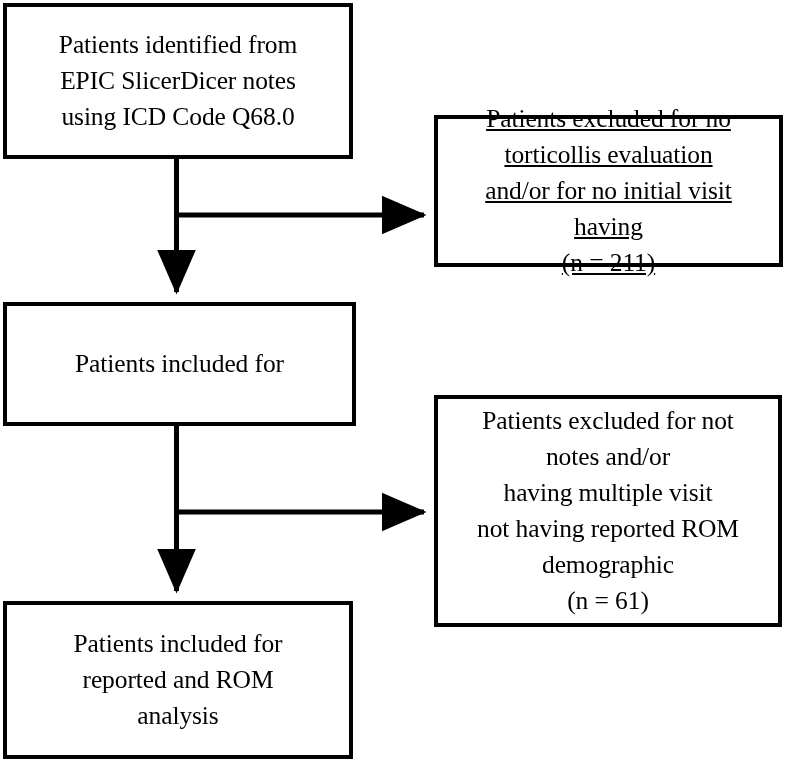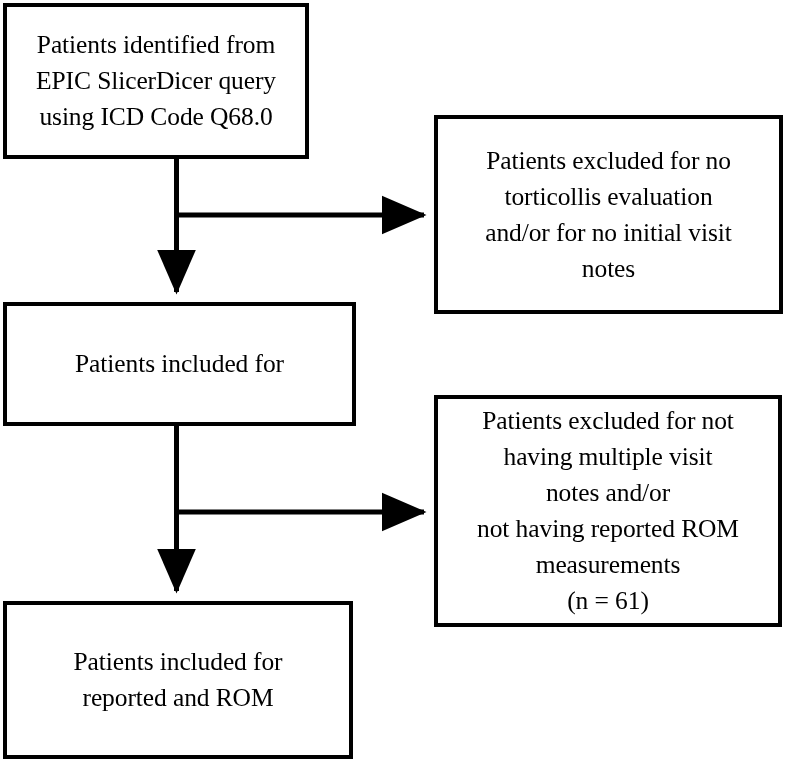--- a/index.html
+++ b/index.html
@@ -31,24 +31,24 @@
     text-align: center;
   }
   .node .line {
     display: block;
     font-size: 25.5px;
     line-height: 36px;
     white-space: nowrap;
     letter-spacing: -0.1px;
   }
   
-  #node-identified   { left: 3px;   top: 3px;   width: 306px; height: 156px; }
+  #node-identified   { left: 3px;   top: 3px;   width: 350px; height: 156px; }
   #node-demographic  { left: 3px;   top: 302px; width: 353px; height: 124px; }
   #node-treatment    { left: 3px;   top: 601px; width: 350px; height: 158px; }
-  #node-excluded-1   { left: 434px; top: 115px; width: 349px; height: 199px; }
+  #node-excluded-1   { left: 434px; top: 115px; width: 349px; height: 152px; text-decoration: underline; }
   #node-excluded-2   { left: 434px; top: 395px; width: 348px; height: 232px; text-align: right; }
 
   
   #connectors {
     position: absolute;
     left: 0;
     top: 0;
     width: 787px;
     height: 766px;
     pointer-events: none;
@@ -78,42 +78,44 @@
       <path d="M176.5,426 L176.5,591" stroke="#000000" stroke-width="5" fill="none" marker-end="url(#arrowhead)"></path>
     </g>
 
     <g>
       <path d="M176.5,512 L424,512" stroke="#000000" stroke-width="5" fill="none" marker-end="url(#arrowhead)"></path>
     </g>
   </svg>
 
   <div class="node" id="node-identified">
     <span class="line">Patients identified from</span>
-    <span class="line">EPIC SlicerDicer query</span>
+    <span class="line">EPIC SlicerDicer notes</span>
     <span class="line">using ICD Code Q68.0</span>
   </div>
 
   <div class="node" id="node-excluded-1">
     <span class="line">Patients excluded for no</span>
     <span class="line">torticollis evaluation</span>
     <span class="line">and/or for no initial visit</span>
-    <span class="line">notes</span>
+    <span class="line">having</span>
+    <span class="line">(n = 211)</span>
   </div>
 
   <div class="node" id="node-demographic">
     <span class="line">Patients included for</span>
   </div>
 
   <div class="node" id="node-excluded-2">
     <span class="line">Patients excluded for not</span>
+    <span class="line">notes and/or</span>
     <span class="line">having multiple visit</span>
-    <span class="line">notes and/or</span>
     <span class="line">not having reported ROM</span>
-    <span class="line">measurements</span>
+    <span class="line">demographic</span>
     <span class="line">(n = 61)</span>
   </div>
 
   <div class="node" id="node-treatment">
     <span class="line">Patients included for</span>
     <span class="line">reported and ROM</span>
+    <span class="line">analysis</span>
   </div>
 
 </div>
 
 </body></html>

